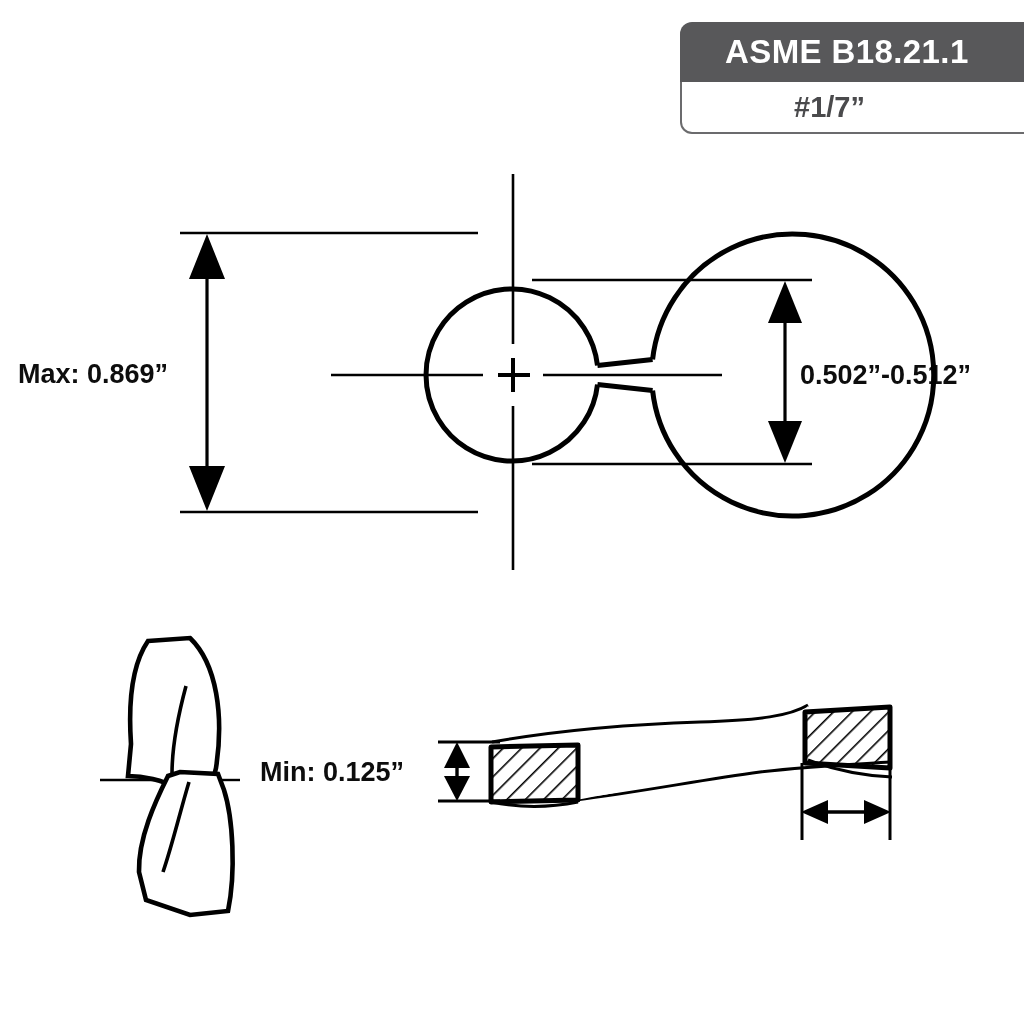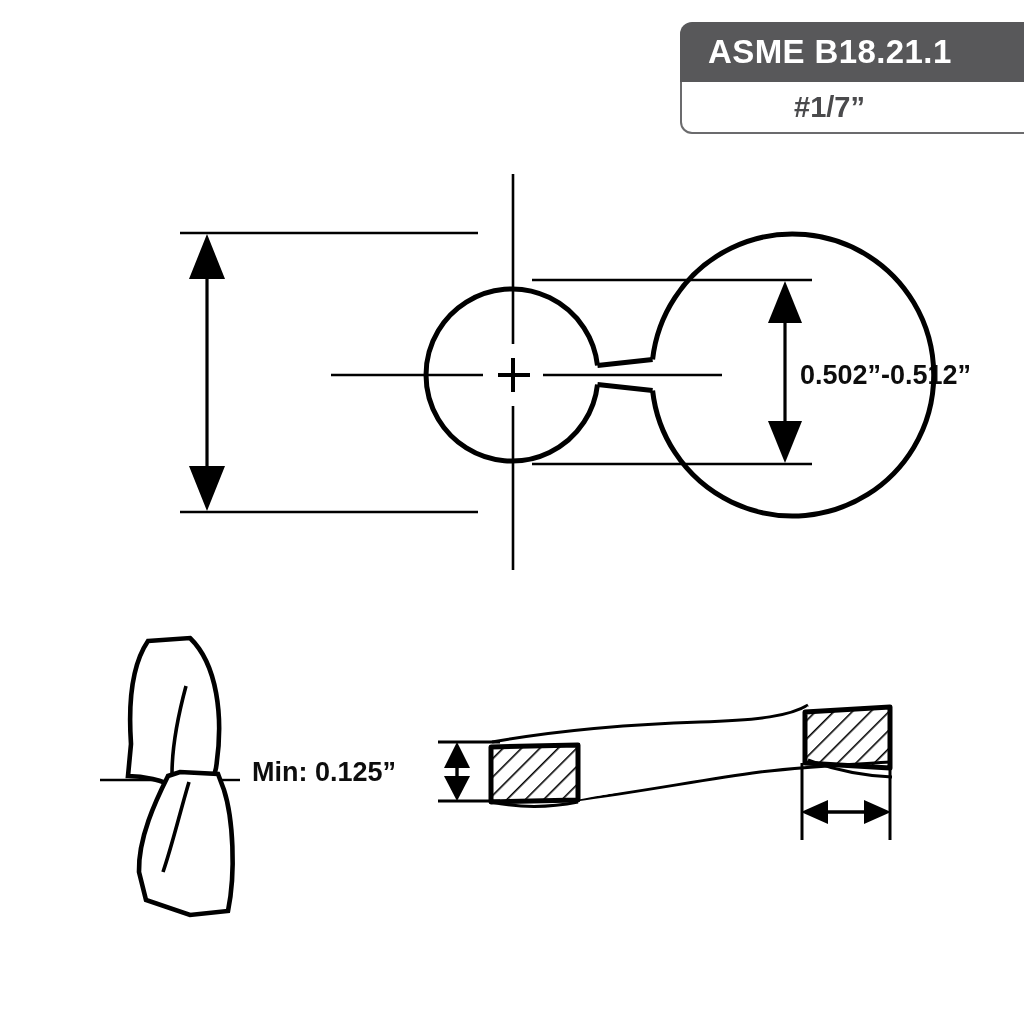--- a/index.html
+++ b/index.html
@@ -36,20 +36,21 @@
     align-items: center;
     justify-content: flex-start;
     padding-left: 28px;
   }
   #spec-badge .badge-top span {
     color: #ffffff;
     font-size: 33px;
     font-weight: bold;
     letter-spacing: 0.4px;
     white-space: nowrap;
+    margin-left: 17px;
   }
   #spec-badge .badge-bottom {
     position: absolute;
     left: 0; top: 60px;
     width: 100%;
     height: 52px;
     background: #ffffff;
     border: 2px solid #6b6b6d;
     border-top: none;
     border-radius: 0 0 12px 12px;
@@ -69,21 +70,21 @@
   
   .dim-label {
     position: absolute;
     color: #0d0d0d;
     font-size: 27px;
     font-weight: bold;
     white-space: nowrap;
   }
   #label-outer-dia { left: 18px;  top: 359px; }
   #label-inner-dia { left: 800px; top: 360px; }
-  #label-thickness { left: 252px; top: 757px; }
+  #label-thickness { left: 260px; top: 757px; }
   #label-width     { left: 753px; top: 853px; }
 
   
   #drawing {
     position: absolute;
     left: 0; top: 0;
     width: 1024px;
     height: 1024px;
   }
 </style>
@@ -94,20 +95,21 @@
 
   <div id="spec-badge">
     <div class="badge-top">
       <span>ASME B18.21.1</span>
     </div>
     <div class="badge-bottom">
       <span>#1/7”</span>
     </div>
   </div>
 
+  <div class="dim-label" id="label-outer-dia">Max: 0.869”</div>
 
   <div class="dim-label" id="label-inner-dia">0.502”-0.512”</div>
 
   <div class="dim-label" id="label-thickness">Min: 0.125”</div>
 
 
   <svg id="drawing" viewBox="0 0 1024 1024">
 
     <defs>
 

